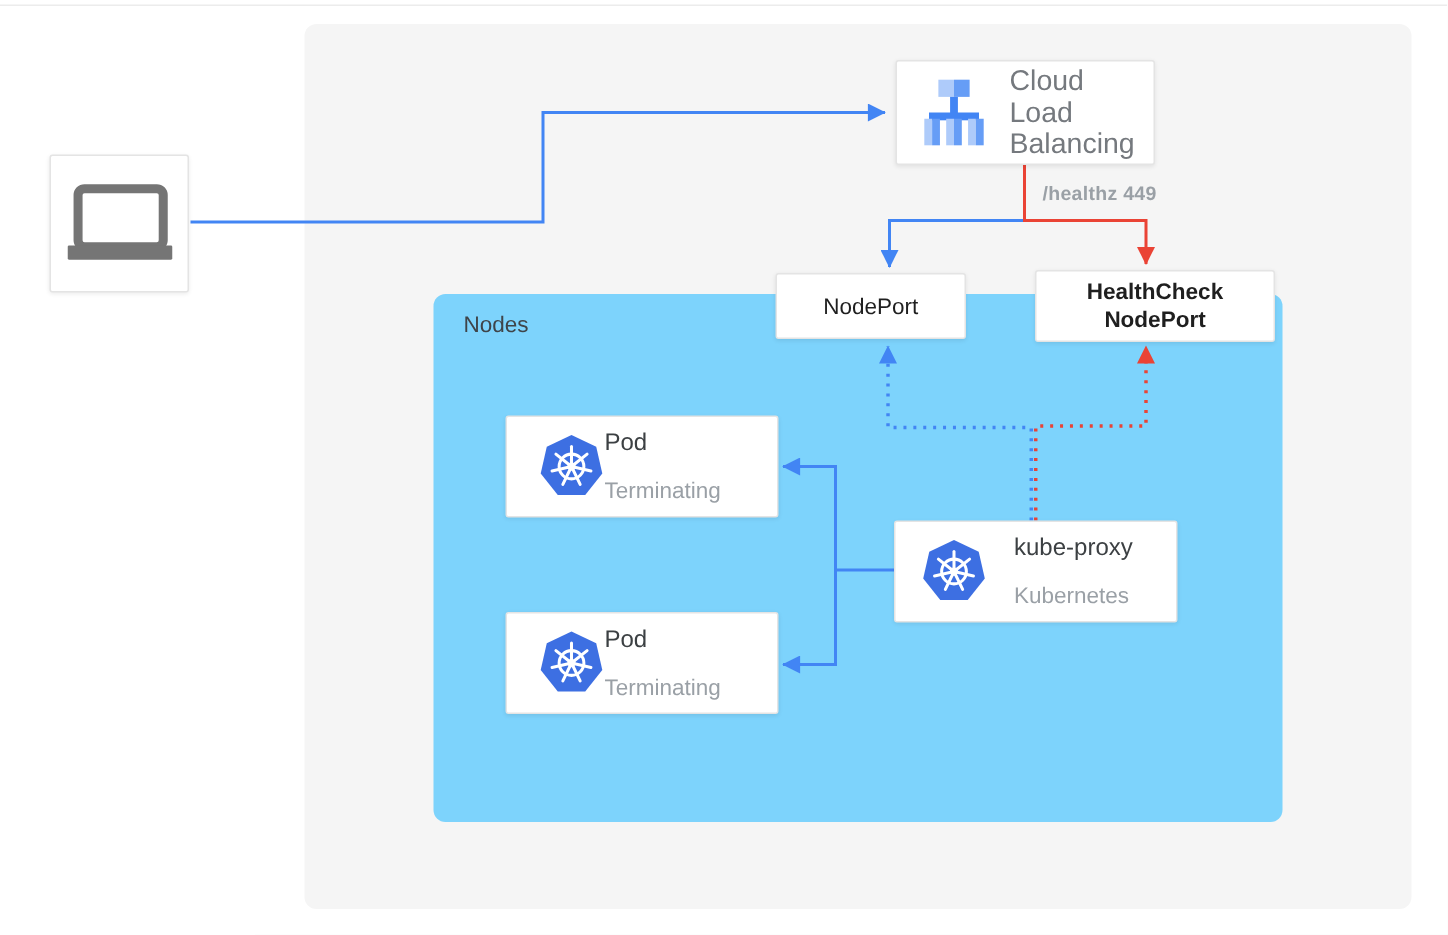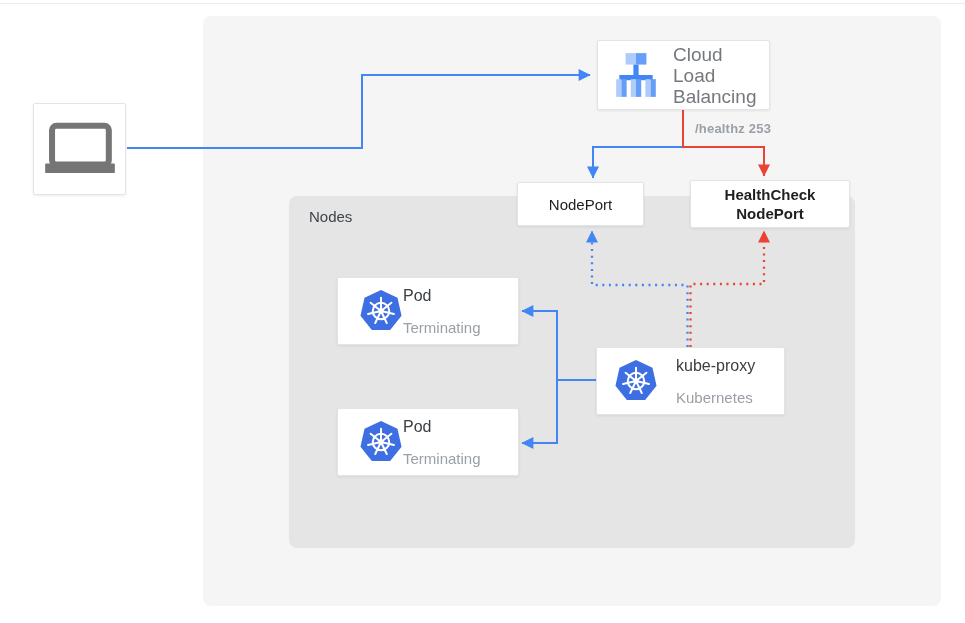--- a/index.html
+++ b/index.html
@@ -2,21 +2,21 @@
 <html><head>
 <meta charset="utf-8">
 <style>
   html,body{margin:0;padding:0;background:#ffffff;}
   .stage{
     position:relative;width:965px;height:623px;background:#ffffff;overflow:hidden;
     font-family:"Liberation Sans",sans-serif;-webkit-font-smoothing:antialiased;
   }
   .hairline{position:absolute;left:0;top:3px;width:965px;height:1px;background:#ececec;}
   .bg-panel{position:absolute;left:203px;top:16px;width:738px;height:590px;background:#f5f5f5;border-radius:8px;}
-  .nodes-panel{position:absolute;left:289px;top:196px;width:566px;height:352px;background:#e5e5e5;border-radius:8px;}
+  .nodes-panel{position:absolute;left:289px;top:196px;width:566px;height:352px;background:#7dd3fc;border-radius:8px;}
   .nodes-label{position:absolute;left:20px;top:12px;font-size:15px;color:#3f4449;}
   .card{
     position:absolute;background:#ffffff;border:1px solid #e4e4e4;border-radius:2px;
     box-shadow:0 1px 3px rgba(0,0,0,0.08);box-sizing:border-box;
   }
   .laptop-card{left:33px;top:103px;width:93px;height:92px;display:flex;align-items:center;justify-content:center;}
   .clb-card{left:597px;top:40px;width:173px;height:70px;display:flex;align-items:center;padding-left:13px;gap:12px;}
   .clb-label{font-size:19px;line-height:21px;color:#75797e;width:90px;}
   .nodeport-card{left:517px;top:182px;width:127px;height:44px;display:flex;align-items:center;justify-content:center;
     font-size:15px;font-weight:normal;color:#1f1f1f;}
@@ -113,21 +113,21 @@
     </svg>
   </div>
 
   <div class="card clb-card">
     <svg class="icon-48" viewBox="0 0 48 48">
       <use href="#lb-icon"></use>
     </svg>
     <span class="clb-label">Cloud Load Balancing</span>
   </div>
 
-  <span class="healthz-label">/healthz 253</span>
+  <span class="healthz-label">/healthz 449</span>
 
   <div class="card nodeport-card">
     <span>NodePort</span>
   </div>
 
   <div class="card hc-card">
     <span>HealthCheck NodePort</span>
   </div>
 
   <div class="card pod-card pod-card-1">

